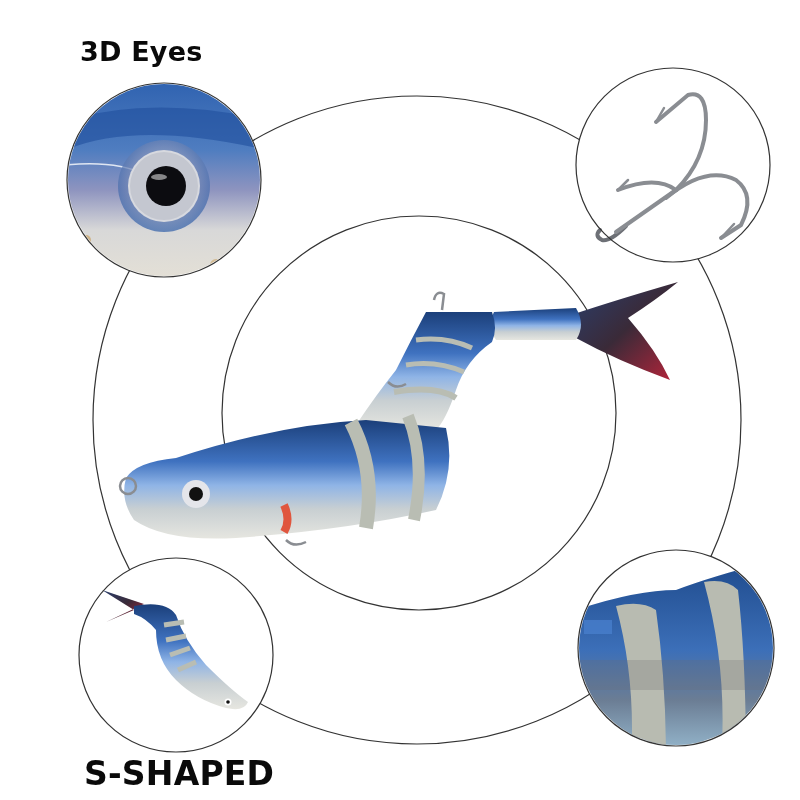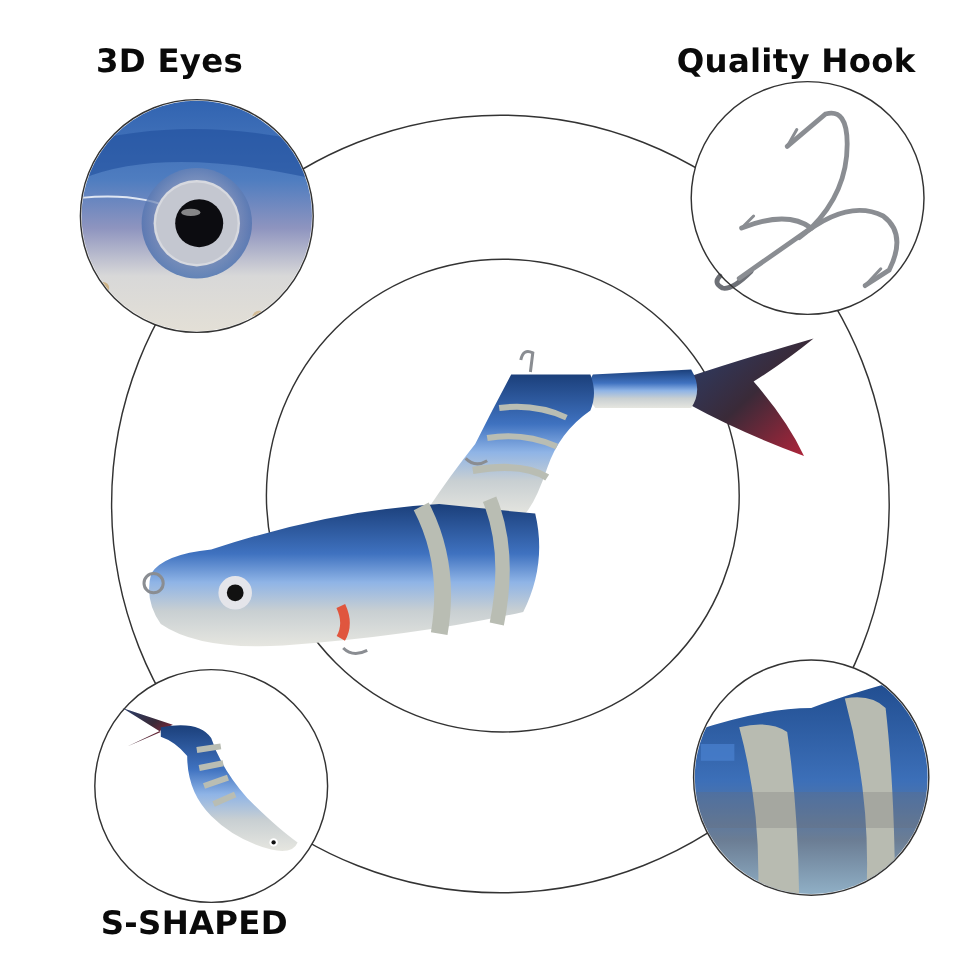--- a/index.html
+++ b/index.html
@@ -136,16 +136,15 @@
     <circle cx="180" cy="494" r="7" fill="#111"></circle>
 
     <circle cx="112" cy="486" r="8" fill="none" stroke="#8a8d92" stroke-width="2.5"></circle>
 
     <path d="M270 540 Q278 548 290 542" fill="none" stroke="#8a8d92" stroke-width="2.5"></path>
     <path d="M372 382 Q380 390 390 384" fill="none" stroke="#8a8d92" stroke-width="2.5"></path>
   </g>
 </svg>
 
 <div class="label" style="left:64px; top:36px; font-size:27px;">3D Eyes</div>
-<div class="label" style="left:548px; top:36px; font-size:27px;">Quality Hook</div>
-<div class="label" style="left:68px; top:754px; font-size:27px;">S-SHAPED</div>
+<div class="label" style="left:68px; top:754px; font-size:33px;">S-SHAPED</div>
 
 </div>
 
 </body></html>

